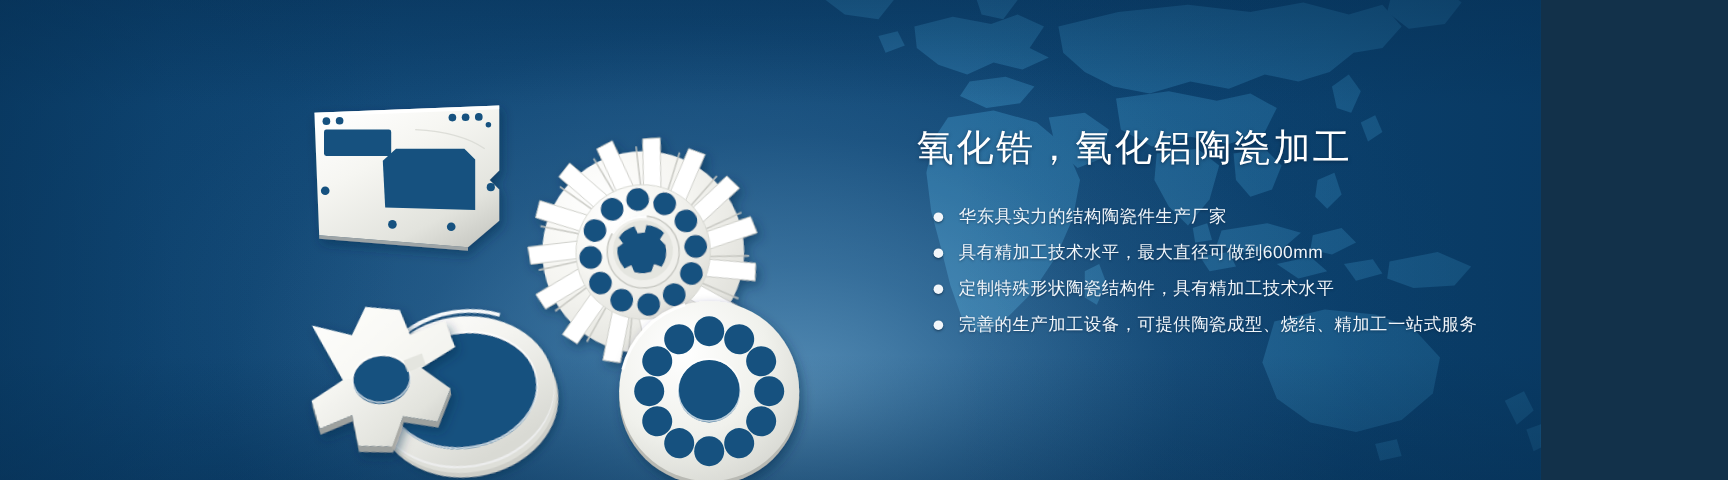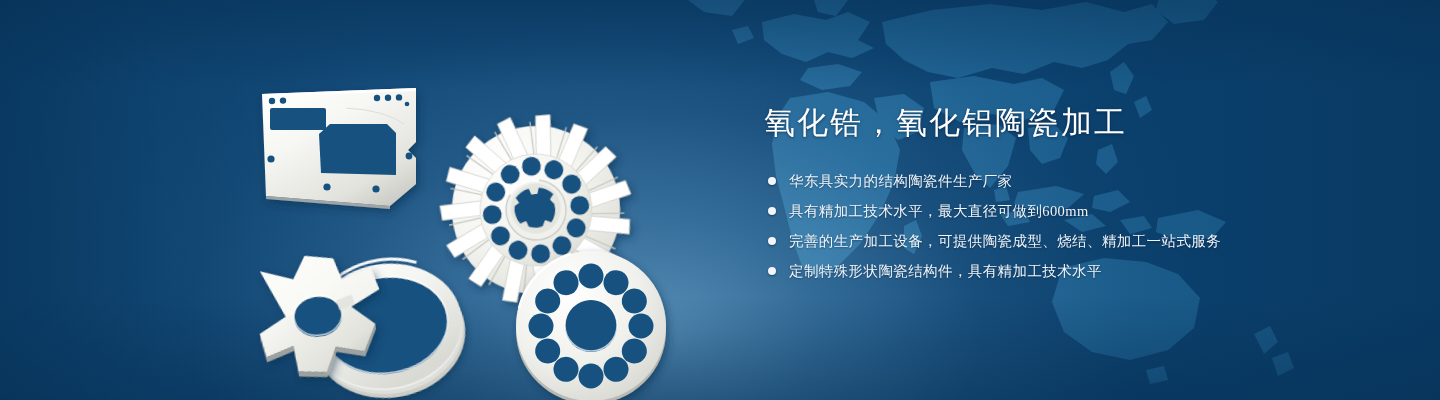--- a/index.html
+++ b/index.html
@@ -7,21 +7,21 @@
     margin: 0;
     padding: 0;
     background: #12314a;
   }
   body {
     font-family: "Liberation Sans", "DejaVu Sans", sans-serif;
   }
 
   .banner {
     position: relative;
-    width: 1440px;
+    width: 1284px;
     height: 400px;
     overflow: hidden;
     background: #0a416e;
   }
 
   
   .bg-base {
     position: absolute;
     inset: 0;
     background: #0b4270;
@@ -100,23 +100,22 @@
     line-height: 1.12;
     letter-spacing: 2px;
     color: #ffffff;
     font-weight: 400;
     margin: 0 0 30px 0;
     text-shadow: 0 1px 3px rgba(0,24,48,0.55);
     white-space: nowrap;
   }
   .bullets {
     list-style: none;
-    margin: 4px;
+    margin: 14px;
     padding: 0;
-    font-family: Liberation Serif, serif;
   }
   .bullet {
     display: flex;
     align-items: center;
     margin-bottom: 9px;
     height: 21px;
   }
   .bullet:last-child { margin-bottom: 0; }
   .dot {
     flex: 0 0 auto;
@@ -506,22 +505,22 @@
       <li class="bullet">
         <span class="dot"></span>
         <span class="bullet-text">华东具实力的结构陶瓷件生产厂家</span>
       </li>
       <li class="bullet">
         <span class="dot"></span>
         <span class="bullet-text">具有精加工技术水平，最大直径可做到600mm</span>
       </li>
       <li class="bullet">
         <span class="dot"></span>
-        <span class="bullet-text">完善的生产加工设备，可提供陶瓷成型、烧结、精加工一站式服务</span>
+        <span class="bullet-text">定制特殊形状陶瓷结构件，具有精加工技术水平</span>
       </li>
       <li class="bullet">
         <span class="dot"></span>
-        <span class="bullet-text">定制特殊形状陶瓷结构件，具有精加工技术水平</span>
+        <span class="bullet-text">完善的生产加工设备，可提供陶瓷成型、烧结、精加工一站式服务</span>
       </li>
     </ul>
   </div>
 
 </div>
 
 </body></html>

